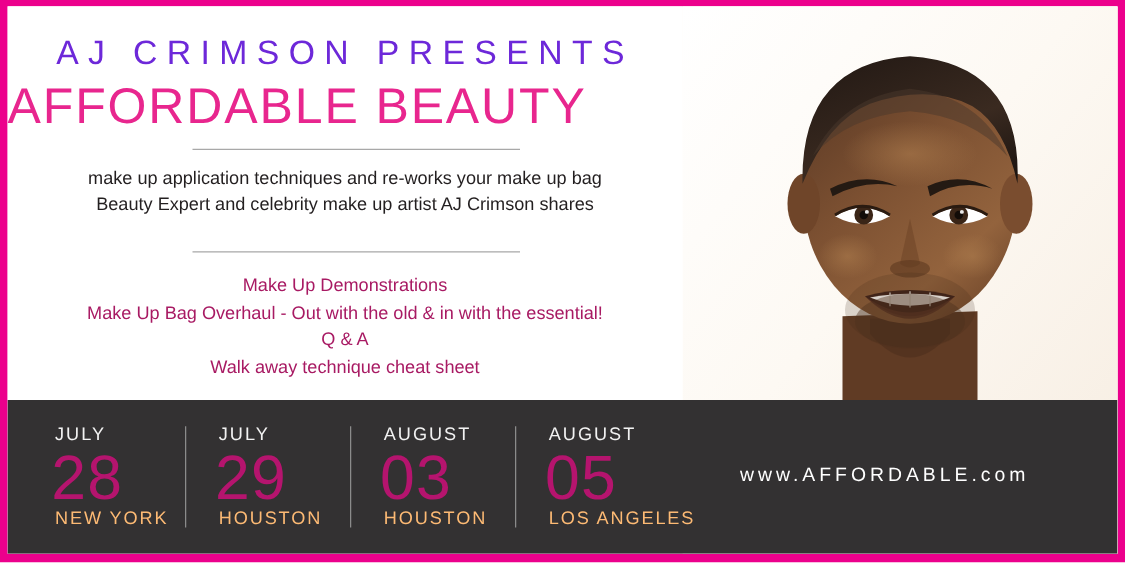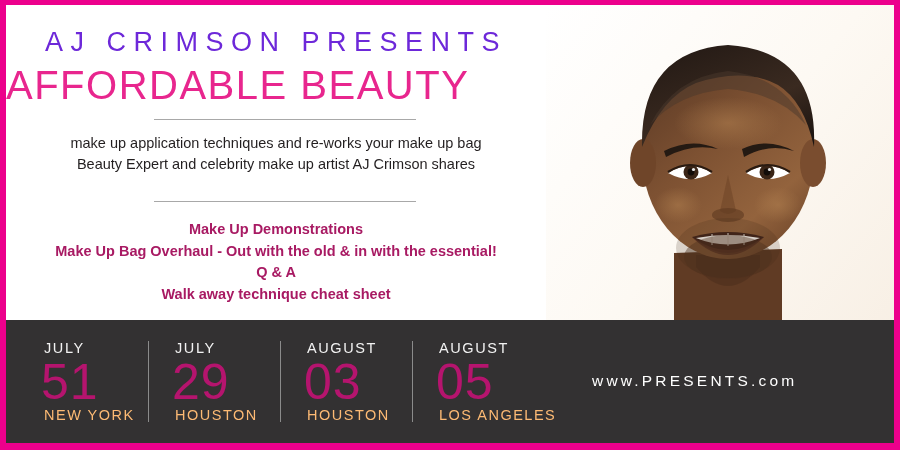--- a/index.html
+++ b/index.html
@@ -85,21 +85,21 @@
   }
 
   .program {
     position: absolute;
     left: 14px;
     right: 14px;
     top: 214px;
     text-align: center;
     font-size: 14.5px;
     line-height: 21.5px;
-    font-weight: 700;
+    font-weight: 400;
     color: #a81a63;
   }
 
   
   .band {
     position: absolute;
     left: 0;
     right: 0;
     top: 315px;
     height: 123px;
@@ -282,21 +282,21 @@
       <div>Walk away technique cheat sheet</div>
     </div>
   </div>
 
   <div class="band">
 
     <div class="dates">
 
       <div class="date-block">
         <div class="month">JULY</div>
-        <div class="day">51</div>
+        <div class="day">28</div>
         <div class="city">NEW YORK</div>
       </div>
 
       <div class="date-block">
         <div class="month">JULY</div>
         <div class="day">29</div>
         <div class="city">HOUSTON</div>
       </div>
 
       <div class="date-block">
@@ -307,18 +307,18 @@
 
       <div class="date-block">
         <div class="month">AUGUST</div>
         <div class="day">05</div>
         <div class="city">LOS ANGELES</div>
       </div>
 
     </div>
 
     <div class="cta">
-      <div class="cta-url">www.PRESENTS.com</div>
+      <div class="cta-url">www.AFFORDABLE.com</div>
     </div>
 
   </div>
 
 </div>
 
 </body></html>

